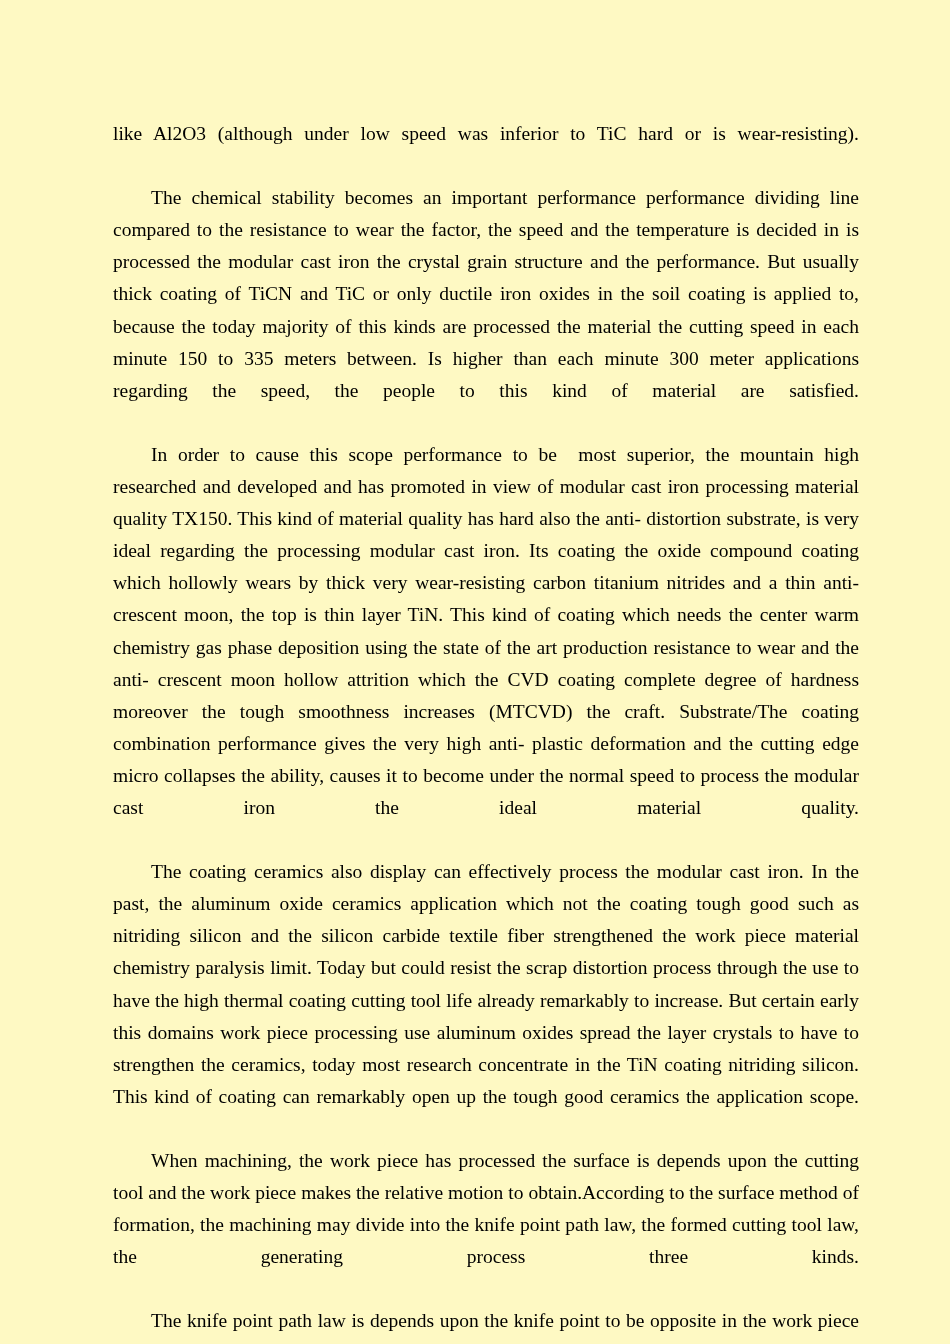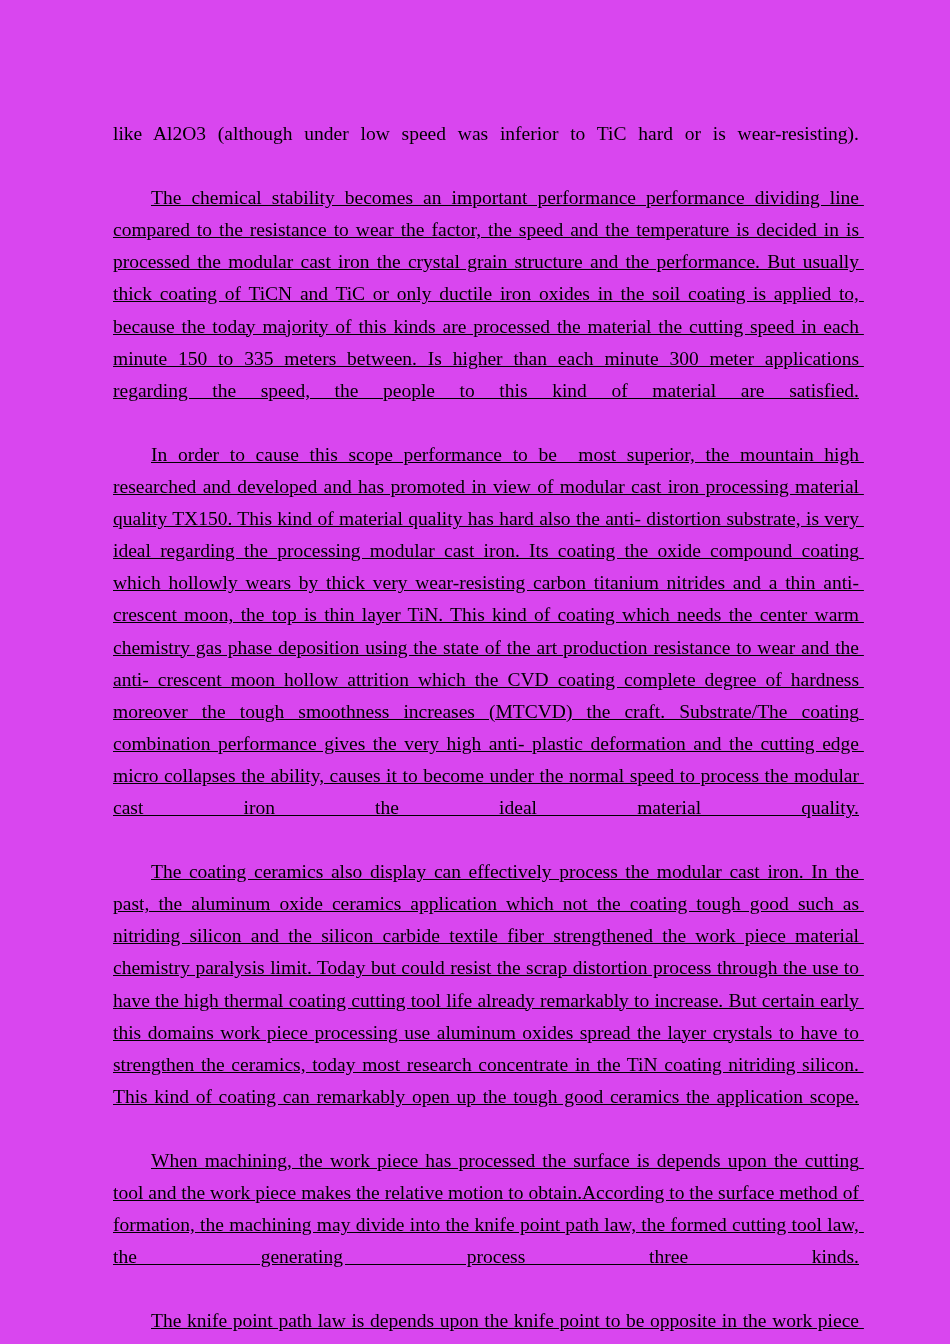--- a/index.html
+++ b/index.html
@@ -4,21 +4,21 @@
 <style>
   html, body {
     margin: 0;
     padding: 0;
     background: #ffffff;
   }
   .page {
     position: relative;
     width: 950px;
     height: 1344px;
-    background: #d946ef;
+    background: #fef9c3;
     overflow: hidden;
     box-sizing: border-box;
   }
   .text-column {
     position: absolute;
     left: 113px;
     top: 118px;
     width: 746px;
     font-family: "Liberation Serif", "DejaVu Serif", serif;
     font-size: 19.5px;
@@ -29,21 +29,20 @@
     -webkit-font-smoothing: antialiased;
   }
   p.para {
     margin: 0;
     padding: 0;
     text-align: justify;
     white-space: pre-wrap;
   }
   p.para.indented {
     text-indent: 38px;
-    text-decoration: underline;
   }
   
   p.para:after {
     content: "";
     display: inline-block;
     width: 100%;
   }
 </style>
 </head>
 <body>

